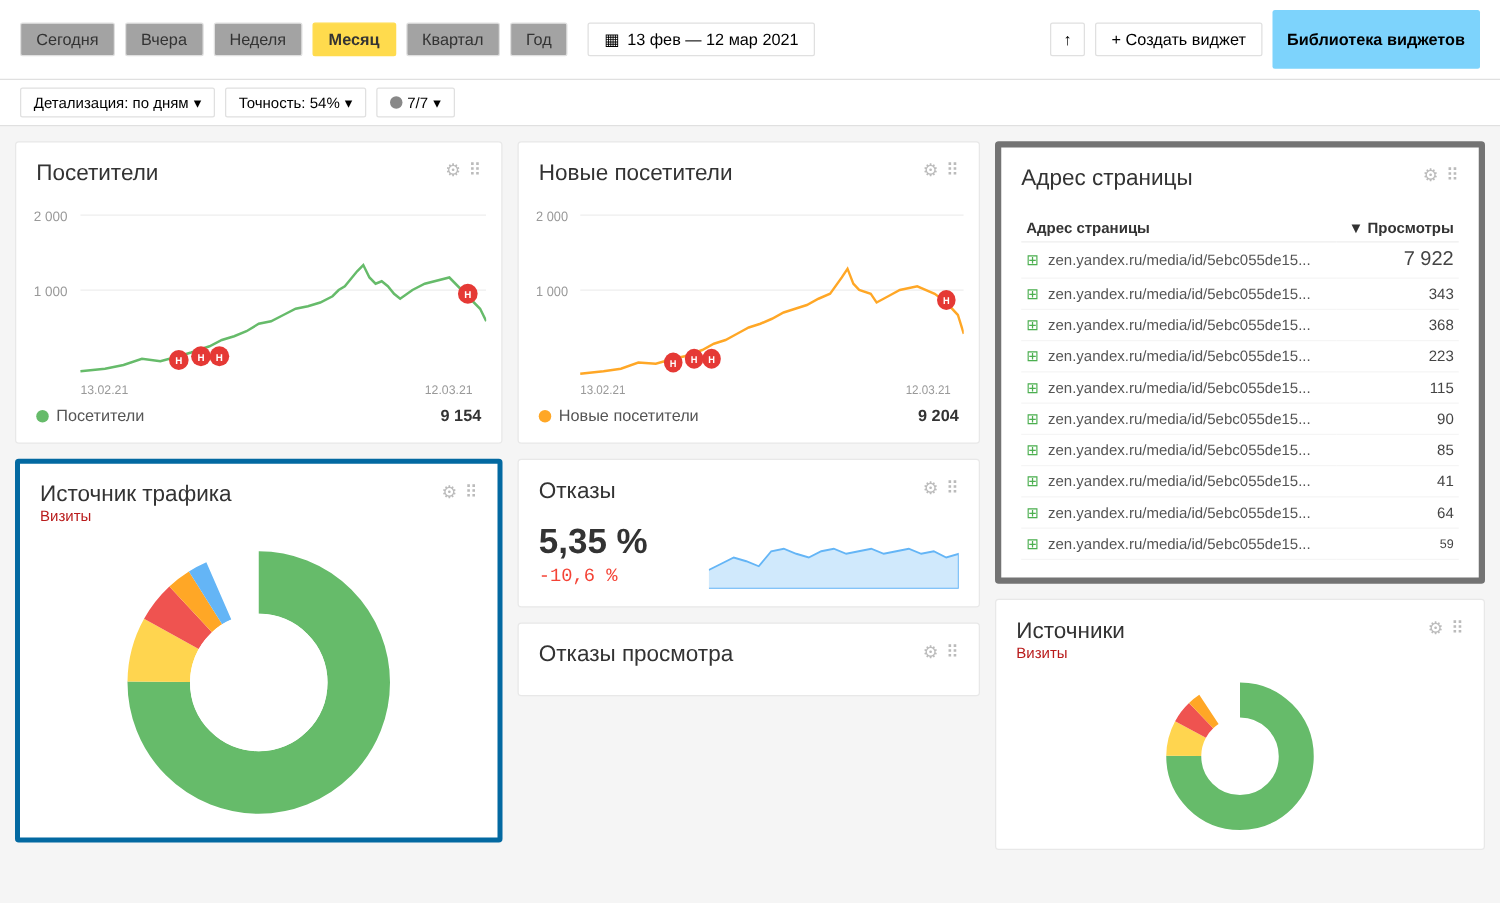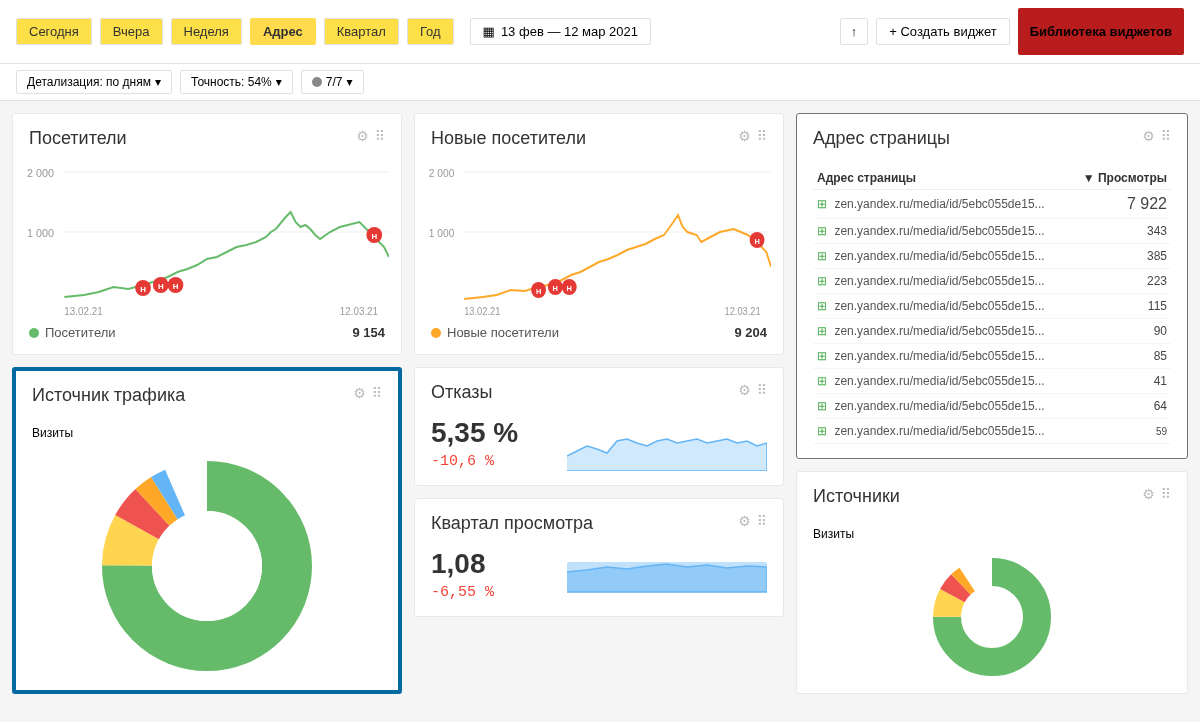--- a/index.html
+++ b/index.html
@@ -10,21 +10,21 @@
       background: #fff;
       border-bottom: 1px solid #e0e0e0;
       padding: 8px 16px;
       display: flex;
       align-items: center;
       gap: 8px;
     }
     .period-btn {
       padding: 5px 12px;
       border: 1px solid #e0e0e0;
-      background: #fde047;
+      background: #a3a3a3;
       cursor: pointer;
       border-radius: 2px;
       font-size: 13px;
       color: #333;
     }
     .period-btn.active {
       background: #ffdb4d;
       border-color: #ffdb4d;
       font-weight: bold;
     }
@@ -53,21 +53,21 @@
       padding: 5px 12px;
       border: 1px solid #e0e0e0;
       background: #fff;
       cursor: pointer;
       border-radius: 2px;
       font-size: 13px;
     }
     .library-btn {
       padding: 16px 12px;
       border: none;
-      background: #b91c1c;
+      background: #7dd3fc;
       cursor: pointer;
       border-radius: 2px;
       font-size: 13px;
       font-weight: bold;
     }
 
     
     .toolbar2 {
       background: #fff;
       border-bottom: 1px solid #e0e0e0;
@@ -182,21 +182,21 @@
     }
     .legend-value {
       font-size: 13px;
       color: #333;
       font-weight: bold;
     }
 
     
     .addr-card {
       background: #fff;
-      border: 1px solid #737373;
+      border: 5px solid #737373;
       border-radius: 3px;
       padding: 14px 16px;
       flex: 1;
     }
     .addr-title {
       font-size: 18px;
       font-weight: normal;
       margin-bottom: 10px;
     }
     .addr-table {
@@ -223,22 +223,22 @@
     
     .traffic-card {
       background: #fff;
       border: 4px solid #0369a1;
       border-radius: 3px;
       padding: 14px 16px;
       min-height: 300px;
     }
     .traffic-subtitle {
       font-size: 12px;
-      color: #000000;
-      margin-top: 20px;
+      color: #b91c1c;
+      margin-top: 0;
     }
 
     
     .donut-container {
       display: flex;
       justify-content: center;
       align-items: center;
       margin-top: 16px;
     }
 
@@ -272,21 +272,21 @@
       flex: 1;
     }
   </style>
 </head>
 <body>
 
 <div class="toolbar">
   <button class="period-btn">Сегодня</button>
   <button class="period-btn">Вчера</button>
   <button class="period-btn">Неделя</button>
-  <button class="period-btn active">Адрес</button>
+  <button class="period-btn active">Месяц</button>
   <button class="period-btn">Квартал</button>
   <button class="period-btn">Год</button>
 
   <button class="date-range-btn">
     <span>▦</span>
     <span>13 фев — 12 мар 2021</span>
   </button>
 
   <div class="spacer"></div>
 
@@ -456,35 +456,25 @@
           <div class="metric-change negative">-10,6 %</div>
         </div>
         <svg class="mini-chart" viewBox="0 0 200 60" preserveAspectRatio="none">
           <polyline fill="rgba(100,181,246,0.3)" stroke="#64b5f6" stroke-width="1.5" points="0,45 10,40 20,35 30,38 40,42 50,30 60,28 70,32 80,35 90,30 100,28 110,32 120,30 130,28 140,32 150,30 160,28 170,32 180,30 190,35 200,32 200,60 0,60"></polyline>
         </svg>
       </div>
     </div>
 
     <div class="widget-card">
       <div class="widget-header">
-        <span class="widget-title">Квартал просмотра</span>
-        <div class="widget-actions">
-          <span class="gear-icon">⚙</span>
-          <span class="grid-icon">⠿</span>
-        </div>
-      </div>
-      <div class="metric-row">
-        <div class="metric-left">
-          <div class="metric-value">1,08</div>
-          <div class="metric-change negative">-6,55 %</div>
-        </div>
-        <svg class="mini-chart" viewBox="0 0 200 60" preserveAspectRatio="none">
-          <rect x="0" y="20" width="200" height="30" fill="rgba(100,181,246,0.4)" rx="2"></rect>
-          <polyline fill="rgba(100,181,246,0.5)" stroke="#64b5f6" stroke-width="1.5" points="0,30 20,28 40,25 60,27 80,24 100,22 120,25 140,23 160,26 180,24 200,25 200,50 0,50"></polyline>
-        </svg>
+        <span class="widget-title">Отказы просмотра</span>
+        <div class="widget-actions">
+          <span class="gear-icon">⚙</span>
+          <span class="grid-icon">⠿</span>
+        </div>
       </div>
     </div>
 
   </div>
 
   <div class="right-col">
 
     <div class="addr-card">
       <div class="widget-header">
         <span class="addr-title">Адрес страницы</span>
@@ -515,21 +505,21 @@
         <span style="color:#4caf50;margin-right:4px;font-size:12px;">⊞</span>
         <span style="color:#555;font-size:12px;">zen.yandex.ru/media/id/5ebc055de15...</span>
       </td>
       <td class="right" style="font-size:12px;margin-top:26px;">343</td>
     </tr>
             <tr>
       <td>
         <span style="color:#4caf50;margin-right:4px;font-size:12px;">⊞</span>
         <span style="color:#555;font-size:12px;">zen.yandex.ru/media/id/5ebc055de15...</span>
       </td>
-      <td class="right" style="font-size:12px;">385</td>
+      <td class="right" style="font-size:12px;">368</td>
     </tr>
             <tr>
       <td>
         <span style="color:#4caf50;margin-right:4px;font-size:12px;">⊞</span>
         <span style="color:#555;font-size:12px;">zen.yandex.ru/media/id/5ebc055de15...</span>
       </td>
       <td class="right" style="font-size:12px;">223</td>
     </tr>
             <tr>
       <td>

